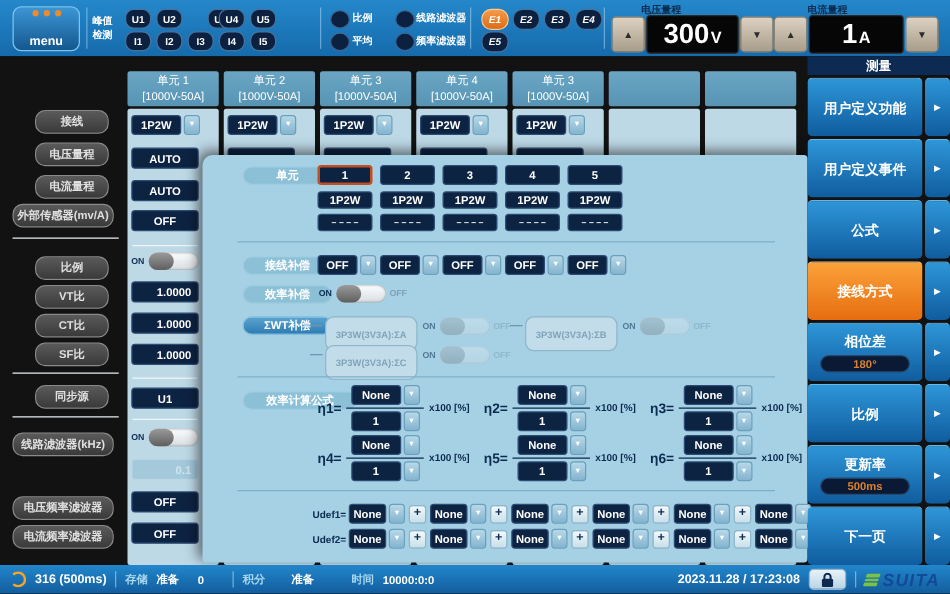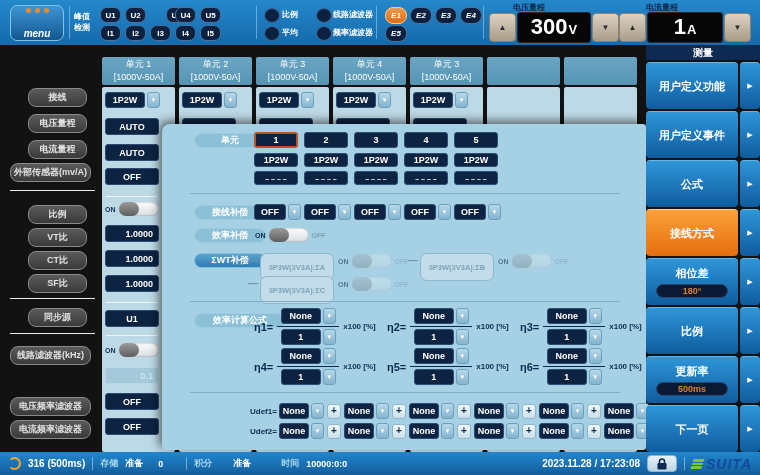--- a/index.html
+++ b/index.html
@@ -6,21 +6,21 @@
   body{width:760px;height:475px;position:relative;overflow:hidden;
        font-family:"Liberation Sans","DejaVu Sans",sans-serif;
        -webkit-font-smoothing:antialiased;}
 
   
   .topbar{position:absolute;left:0;top:0;width:760px;height:45px;
     background:linear-gradient(#2488cb,#156aab);border-bottom:2px solid #0a3a60;}
   .vline{position:absolute;top:6px;height:33px;width:1px;background:rgba(200,230,250,.45);}
   .menu-btn{position:absolute;left:10px;top:5px;width:52px;height:34px;border-radius:7px;
     background:linear-gradient(#3c96d4,#14578f);border:1px solid #7cc4ec;
-    display:flex;flex-direction:column;align-items:center;justify-content:center;gap:16px;cursor:pointer;font-style:italic;}
+    display:flex;flex-direction:column;align-items:center;justify-content:center;gap:16px;cursor:pointer;}
   .menu-dots{display:flex;gap:4px;}
   .menu-dots i{width:5px;height:5px;border-radius:50%;background:#f08a2c;}
   .menu-btn span{color:#fff;font-size:10px;font-weight:bold;line-height:10px;}
   .peak{position:absolute;left:74px;top:11px;color:#fff;font-size:8px;line-height:11px;font-weight:bold;}
   .cir{position:absolute;width:19px;height:14px;border-radius:7px;background:#0c2140;
     border:1px solid #47739e;color:#fff;font-size:8px;font-weight:bold;
     display:flex;align-items:center;justify-content:center;}
   .ind-dot{position:absolute;width:14px;height:13px;border-radius:50%;background:#0c2140;border:1px solid #3a6694;}
   .ind-lbl{position:absolute;color:#fff;font-size:8px;font-weight:bold;line-height:14px;}
   .ecir{position:absolute;width:20px;height:15px;border-radius:8px;background:#0c2140;

